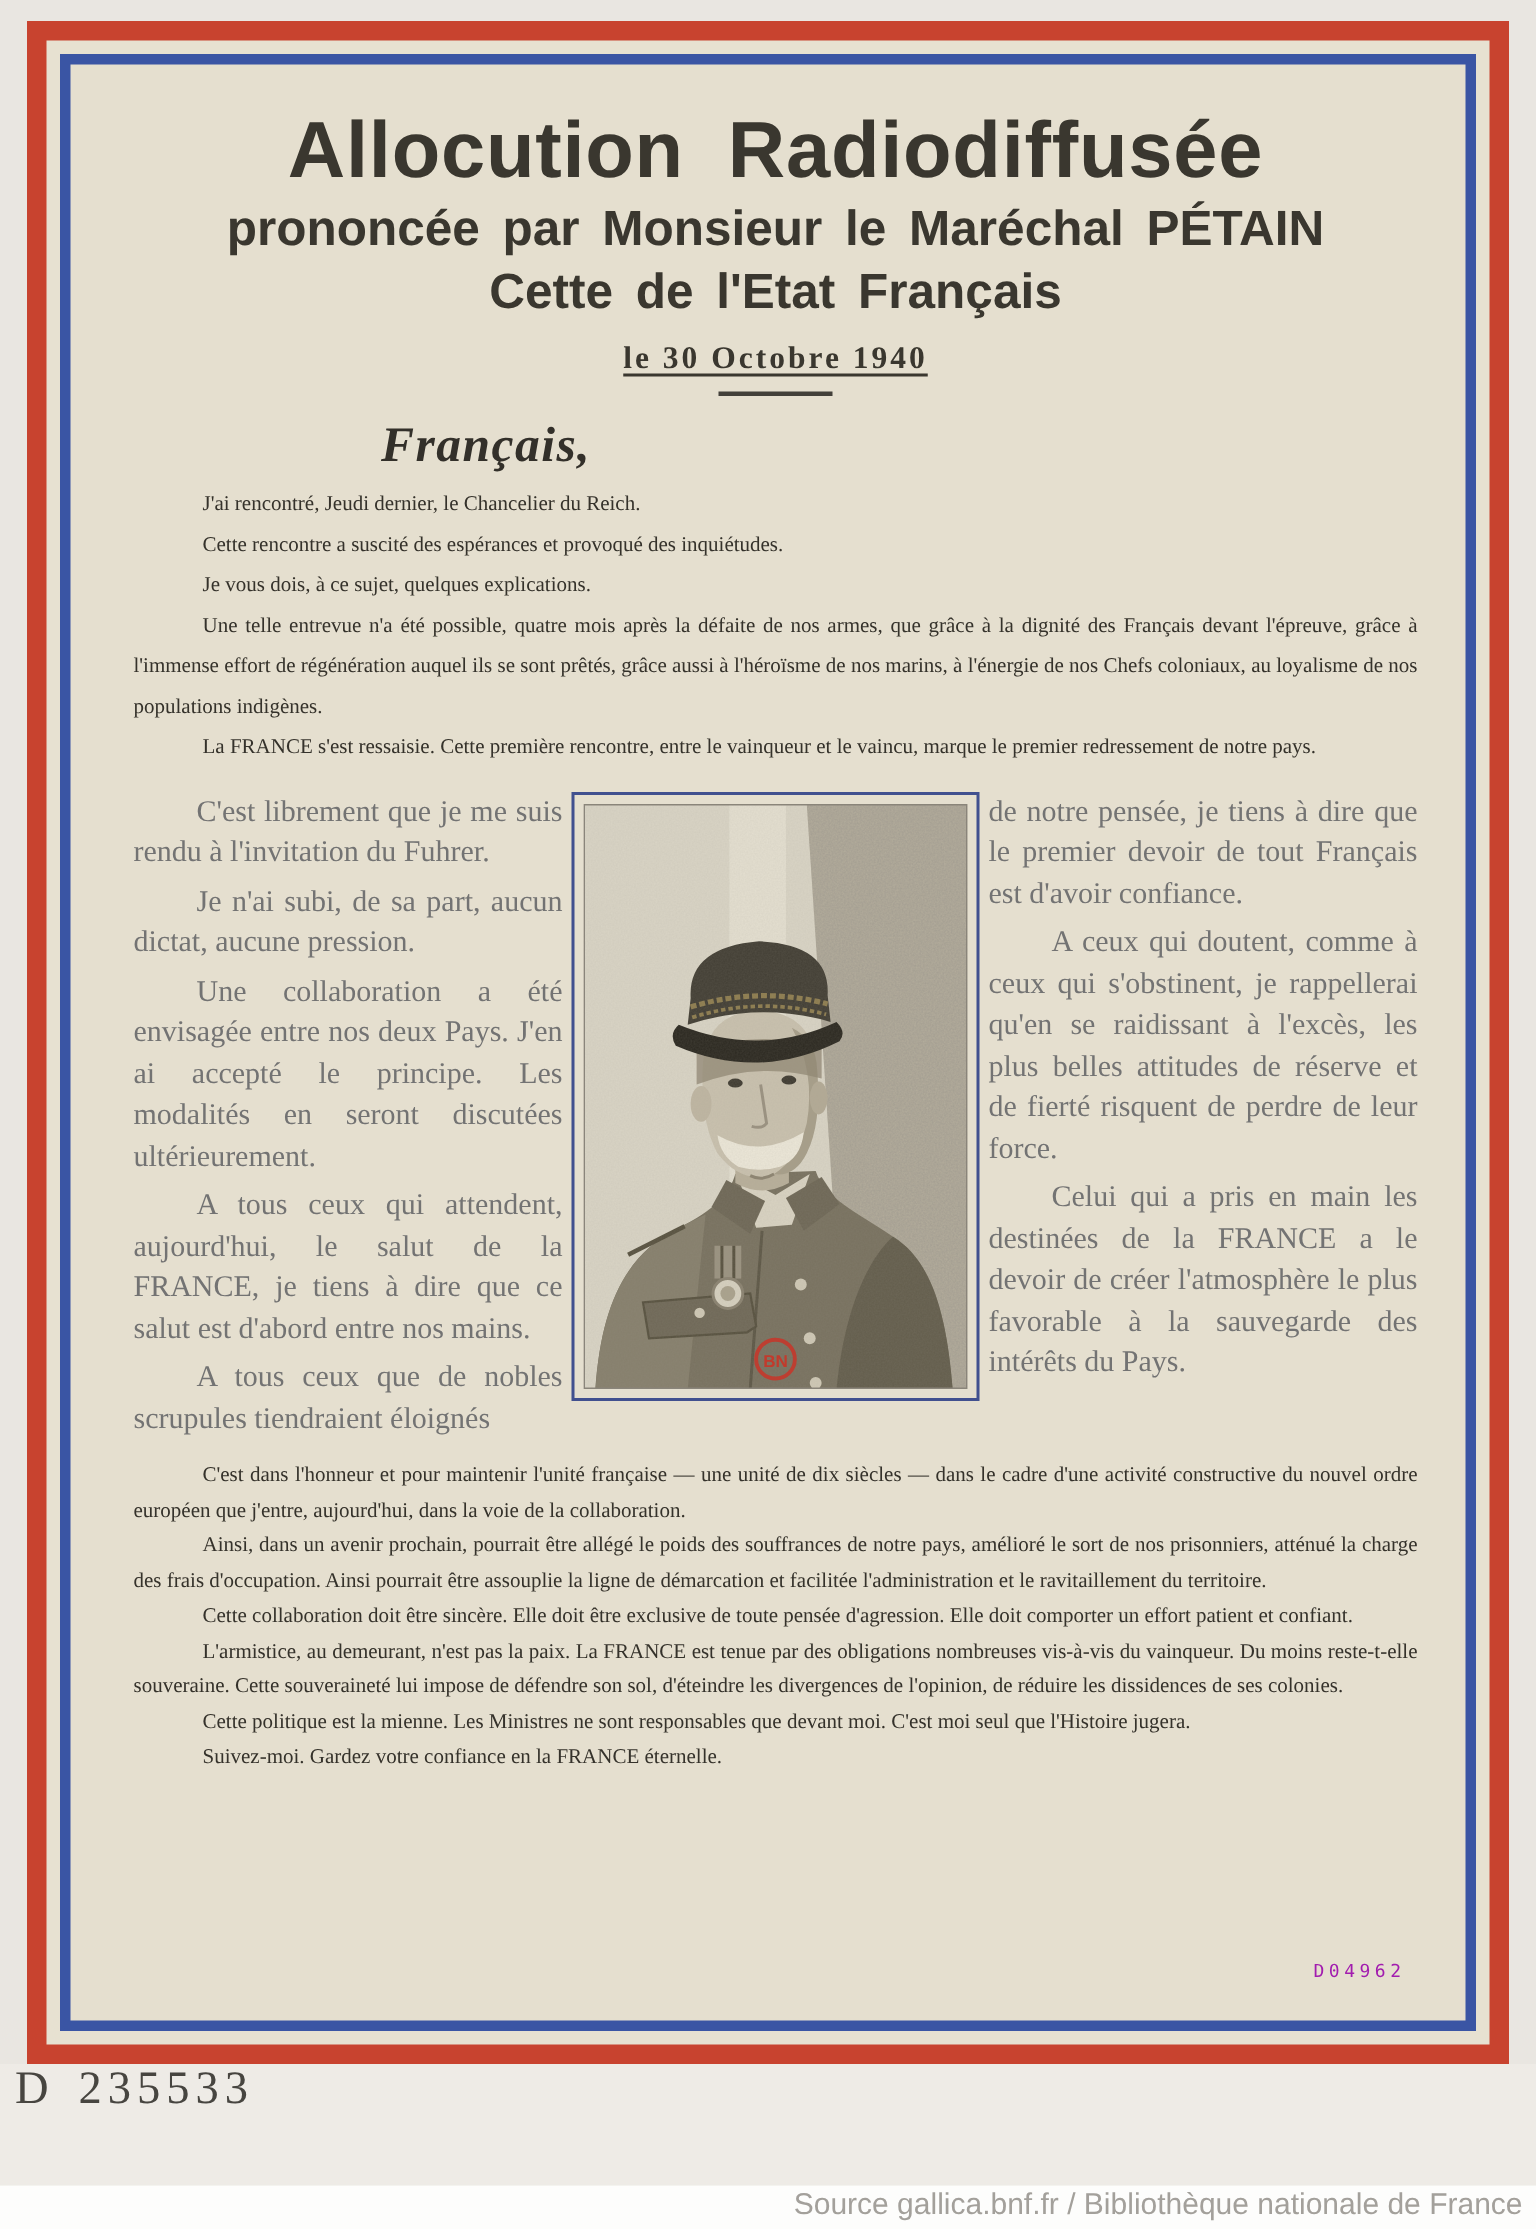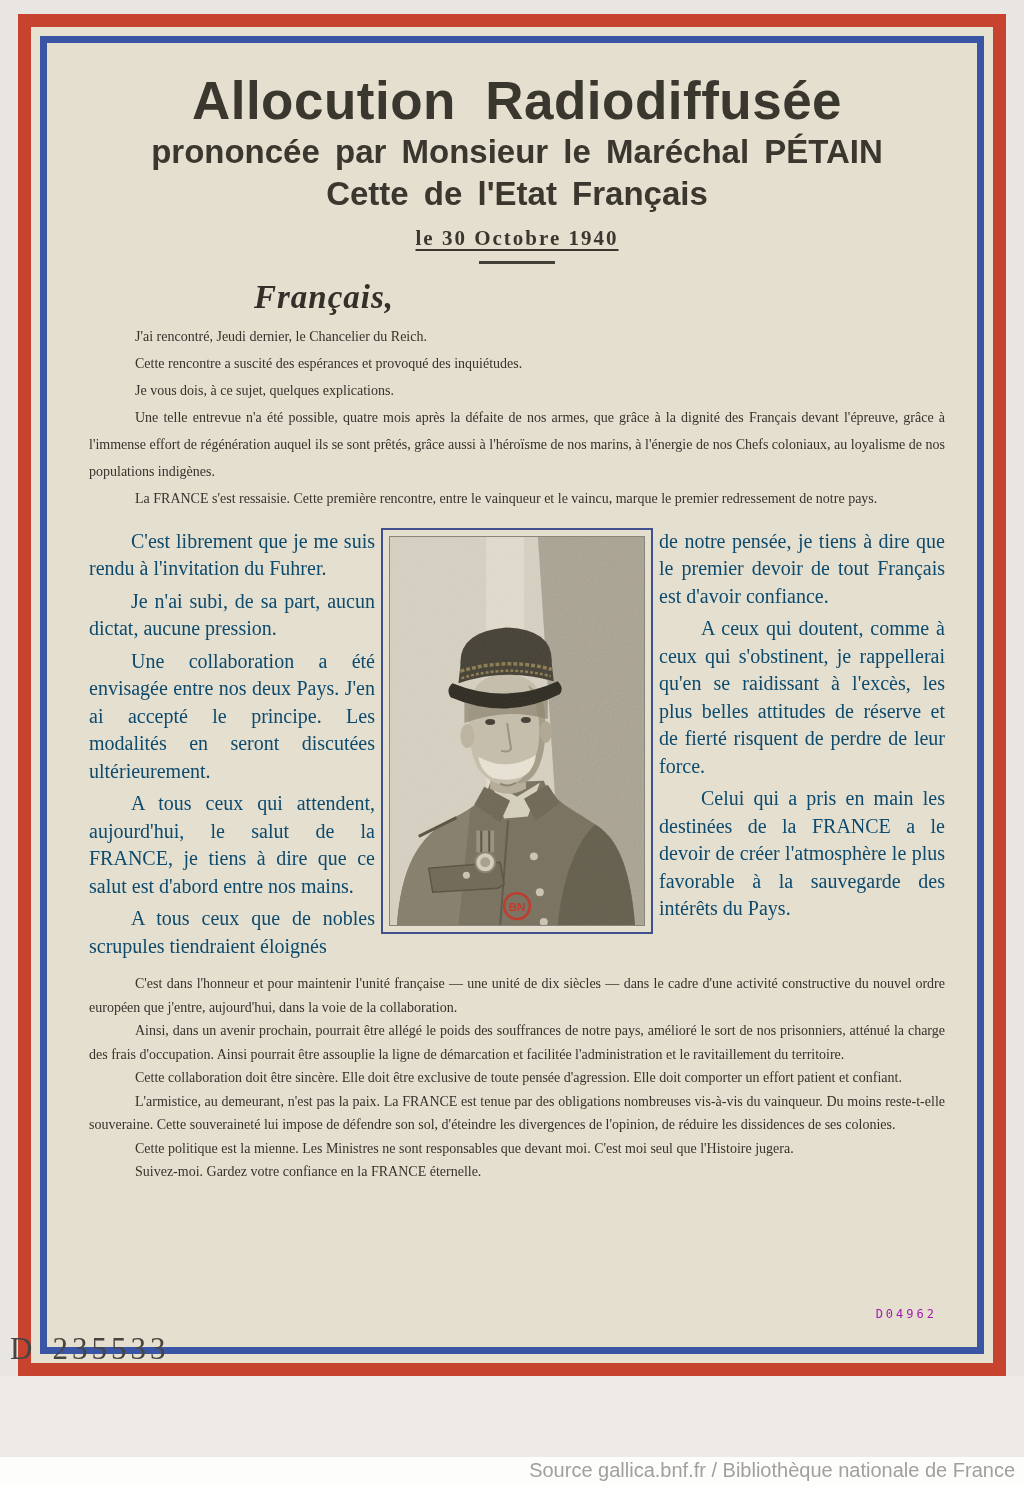--- a/index.html
+++ b/index.html
@@ -52,21 +52,21 @@
     font-size:14px; line-height:27px; color:#35322b;
     text-align:justify; text-indent:46px; margin:0;
   }
   .body-p.single { text-align:left; }
   .bottom-block .body-p { line-height:23.5px; }
 
   .mid { display:flex; margin-top:14px; }
   .col-left  { width:286px; }
   .col-right { flex:1; }
   .col-left p, .col-right p {
-    font-size:20px; line-height:27.5px; color:#0c4a6e;
+    font-size:20px; line-height:27.5px; color:#737373;
     text-align:justify; text-indent:42px; margin:5px 0 0;
   }
   .col-left p:first-child, .col-right p:first-child { margin-top:2px; }
   .col-right p.cont { text-indent:0; }
 
   .photo-frame {
     width:272px; height:406px; flex:0 0 auto; box-sizing:border-box;
     border:2px solid #41508f; background:#e5dfcf; padding:6px;
     margin:2px 6px 12px 6px;
     text-decoration:underline;
@@ -81,21 +81,21 @@
     font-family:"DejaVu Sans Mono", monospace; font-size:12px;
     letter-spacing:3px; color:#a21caf;
   }
 
   
   .below-poster {
     position:absolute; left:0; top:1376px; width:1024px; height:81px;
     background:#eeebe6;
   }
   .shelfmark {
-    position:absolute; left:10px; top:1331px;
+    position:absolute; left:10px; top:1374px;
     font-family:"Liberation Serif", serif; font-size:31px; color:#474540;
     letter-spacing:4px; white-space:nowrap;
   }
   .shelfmark .num { margin-left:16px; }
 
   .source-bar {
     position:absolute; left:0; top:1457px; width:1024px; height:29px;
     background:#fdfdfc; box-sizing:border-box;
     font-family:"Liberation Sans", sans-serif; font-size:20px; color:#a3a09b;
     text-align:right; padding-right:9px; line-height:27px;

